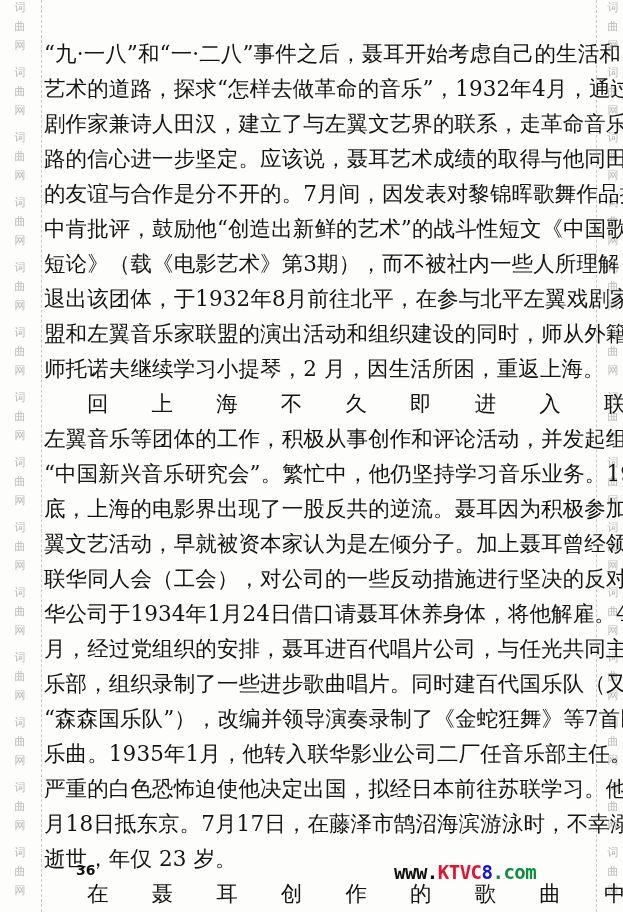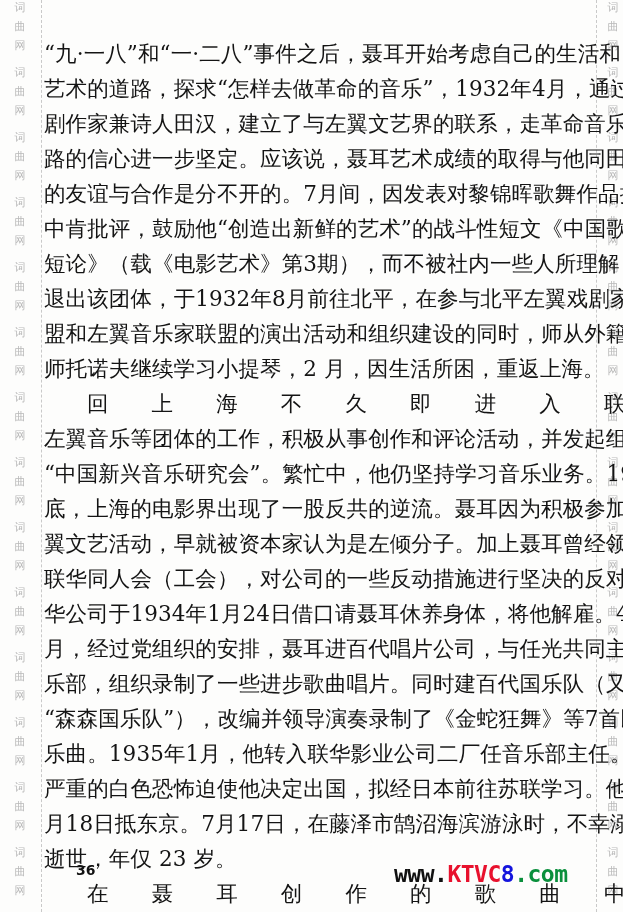--- a/index.html
+++ b/index.html
@@ -90,21 +90,21 @@
     font-family: "DejaVu Sans", "Liberation Sans", sans-serif;
     font-size: 14px;
     font-weight: 700;
     color: #121212;
   }
   #site-watermark {
     position: absolute;
     left: 394px;
     top: 861px;
     font-family: "DejaVu Sans Mono", "Liberation Mono", monospace;
-    font-size: 23px;
+    font-size: 19px;
     font-weight: 700;
     letter-spacing: -0.5px;
     white-space: nowrap;
   }
   #site-watermark .seg { display: inline; }
 </style>
 </head>
 <body>
 
 <div id="page">

